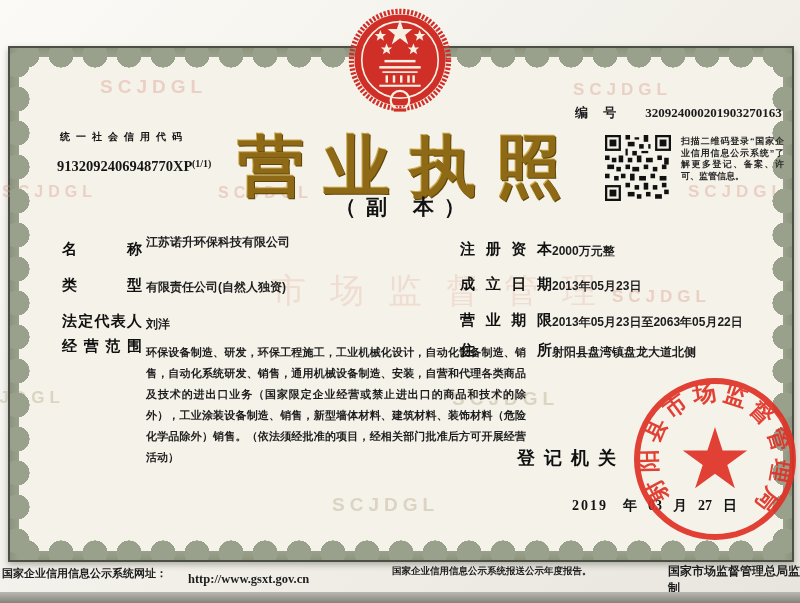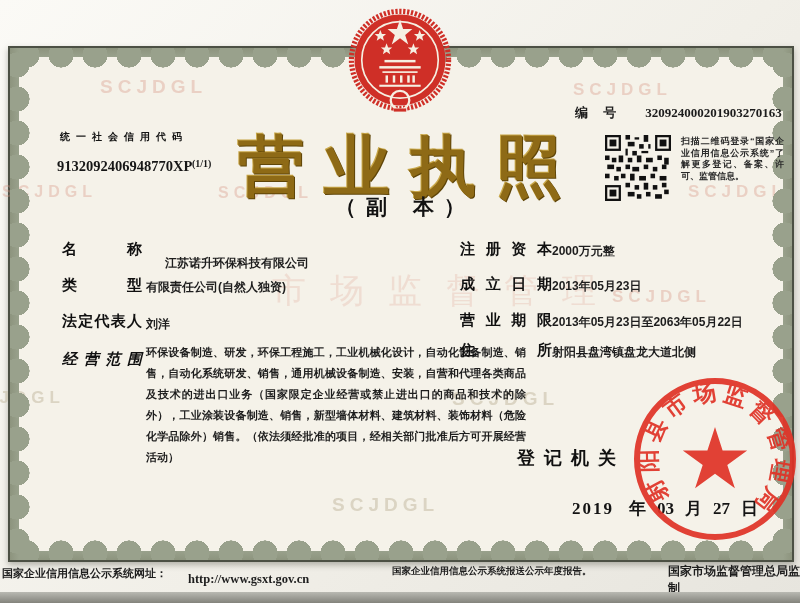--- a/index.html
+++ b/index.html
@@ -84,21 +84,21 @@
   .flabel.r { left:460px; width:92px; }
   .fvalue { position:absolute; z-index:3; font-size:12px; font-weight:bold; color:#1d1d1d; }
   .fvalue.l { left:146px; }
   .fvalue.r { left:552px; }
   .scope { position:absolute; left:146px; top:342px; width:380px; z-index:3;
            font-size:11px; line-height:21px; font-weight:bold; color:#1d1d1d;
            text-align:justify; }
 
   .reg-authority { position:absolute; left:517px; top:446px; z-index:3; font-size:18px;
                    font-weight:bold; letter-spacing:9px; color:#101010; }
-  .issue-date { position:absolute; left:572px; top:497px; z-index:3; font-size:17px;
+  .issue-date { position:absolute; left:572px; top:497px; z-index:3; font-size:14px;
                 font-weight:bold; color:#141414; font-family:"Liberation Serif",serif;
                 display:flex; align-items:baseline; }
   .issue-date span { margin-right:11px; }
   .issue-date .y { margin-right:15px; letter-spacing:2px; }
 
   .seal { position:absolute; left:630px; top:374px; z-index:6; opacity:.92; }
 
   
   .foot { position:absolute; z-index:3; color:#1e1e1e; font-weight:bold; }
   .foot.site-label { left:2px; top:566px; font-size:11px; }
@@ -221,29 +221,29 @@
           <rect x="14" y="26" width="2" height="2"></rect>
           <rect x="18" y="25" width="2" height="2"></rect>
         <rect x="22" y="26" width="3" height="2"></rect>
           <rect x="26" y="24" width="2" height="2"></rect>
       </g>
     </svg>
   </div>
   <div class="qr-caption">扫描二维码登录“国家企业信用信息公示系统”了解更多登记、备案、许可、监管信息。</div>
 
   <div class="flabel l" style="top:240px;">名称</div>
-  <div class="fvalue l" style="top:255px;margin-left:19px;">江苏诺升环保科技有限公司</div>
+  <div class="fvalue l" style="top:234px;">江苏诺升环保科技有限公司</div>
 
   <div class="flabel l" style="top:276px;">类型</div>
   <div class="fvalue l" style="top:279px;">有限责任公司(自然人独资)</div>
 
   <div class="flabel l" style="top:312px;">法定代表人</div>
   <div class="fvalue l" style="top:316px;">刘洋</div>
 
-  <div class="flabel l" style="top:350px;font-style:italic;">经营范围</div>
+  <div class="flabel l" style="top:337px;">经营范围</div>
   <div class="scope">环保设备制造、研发，环保工程施工，工业机械化设计，自动化设备制造、销售，自动化系统研发、销售，通用机械设备制造、安装，自营和代理各类商品及技术的进出口业务（国家限定企业经营或禁止进出口的商品和技术的除外），工业涂装设备制造、销售，新型墙体材料、建筑材料、装饰材料（危险化学品除外）销售。（依法须经批准的项目，经相关部门批准后方可开展经营活动）</div>
 
   <div class="flabel r" style="top:240px;">注册资本</div>
   <div class="fvalue r" style="top:243px;">2000万元整</div>
 
   <div class="flabel r" style="top:275px;">成立日期</div>
   <div class="fvalue r" style="top:278px;">2013年05月23日</div>
 
   <div class="flabel r" style="top:311px;">营业期限</div>
   <div class="fvalue r" style="top:314px;">2013年05月23日至2063年05月22日</div>

